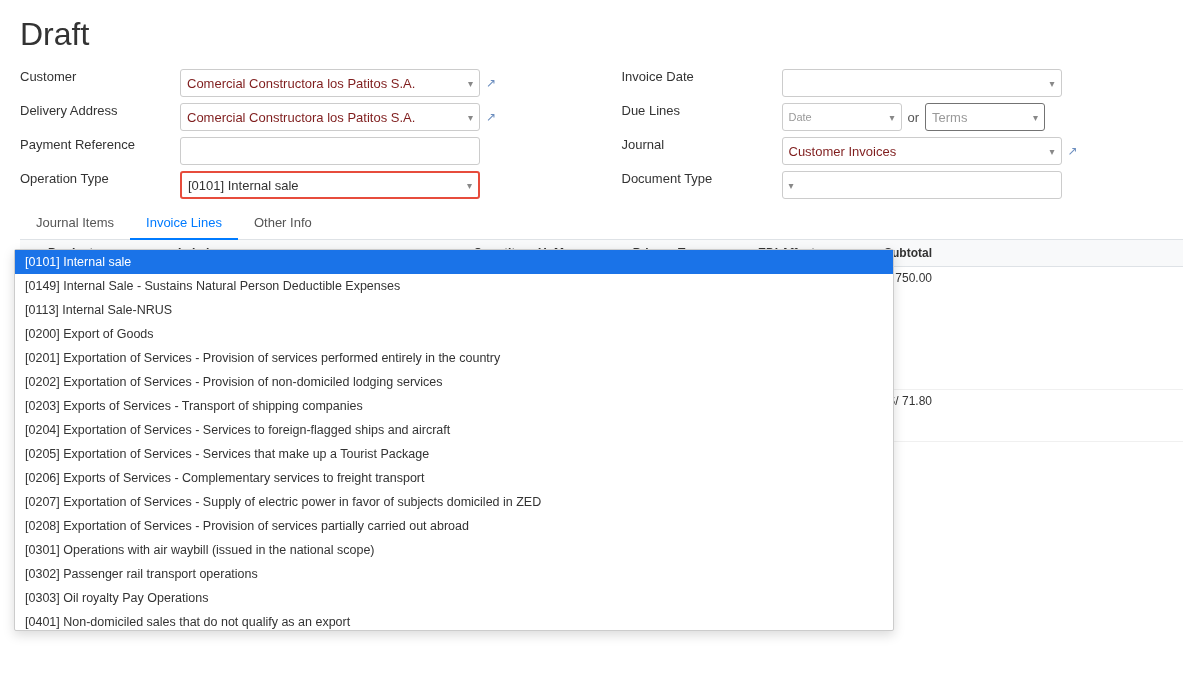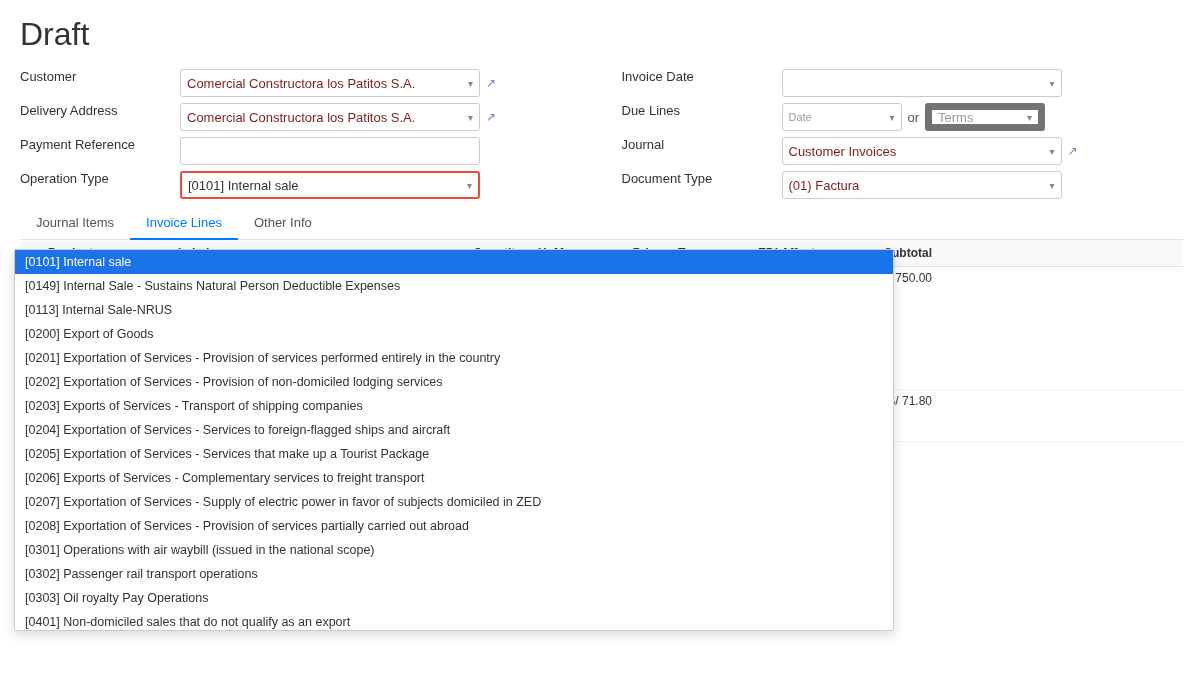--- a/index.html
+++ b/index.html
@@ -54,21 +54,21 @@
     .due-date-field {
       display: flex; align-items: center;
       border: 1px solid #ccc; border-radius: 3px;
       padding: 3px 6px; width: 120px; background: #fff;
       cursor: pointer; height: 28px;
     }
     .due-date-field .field-placeholder { color: #999; font-size: 11px; flex: 1; }
     .or-text { font-size: 13px; color: #555; }
     .terms-field {
       display: flex; align-items: center;
-      border: 7px solid #737373; border-radius: 3px;
+      border: 1px solid #737373; border-radius: 3px;
       padding: 3px 6px; width: 120px; background: #fff;
       cursor: pointer; height: 28px;
     }
     .terms-field .field-placeholder { color: #999; font-size: 13px; flex: 1; }
 
     .journal-field {
       display: flex; align-items: center; gap: 4px;
       border: 1px solid #ccc; border-radius: 3px;
       padding: 3px 6px; min-width: 280px; background: #fff;
       cursor: pointer; height: 28px;
@@ -240,21 +240,20 @@
             <span class="dropdown-arrow">▾</span>
           </div>
           <span class="external-link">↗</span>
         </div>
       </div>
 
       <div class="form-row">
         <div class="form-label">Document Type</div>
         <div class="form-value">
           <div class="doc-type-field">
-            <span class="dropdown-field-text">(01) Factura</span>
             <span class="dropdown-arrow">▾</span>
           </div>
         </div>
       </div>
 
     </div>
   </div>
 
   <div class="tabs-bar">
     <div class="tab">Journal Items</div>

